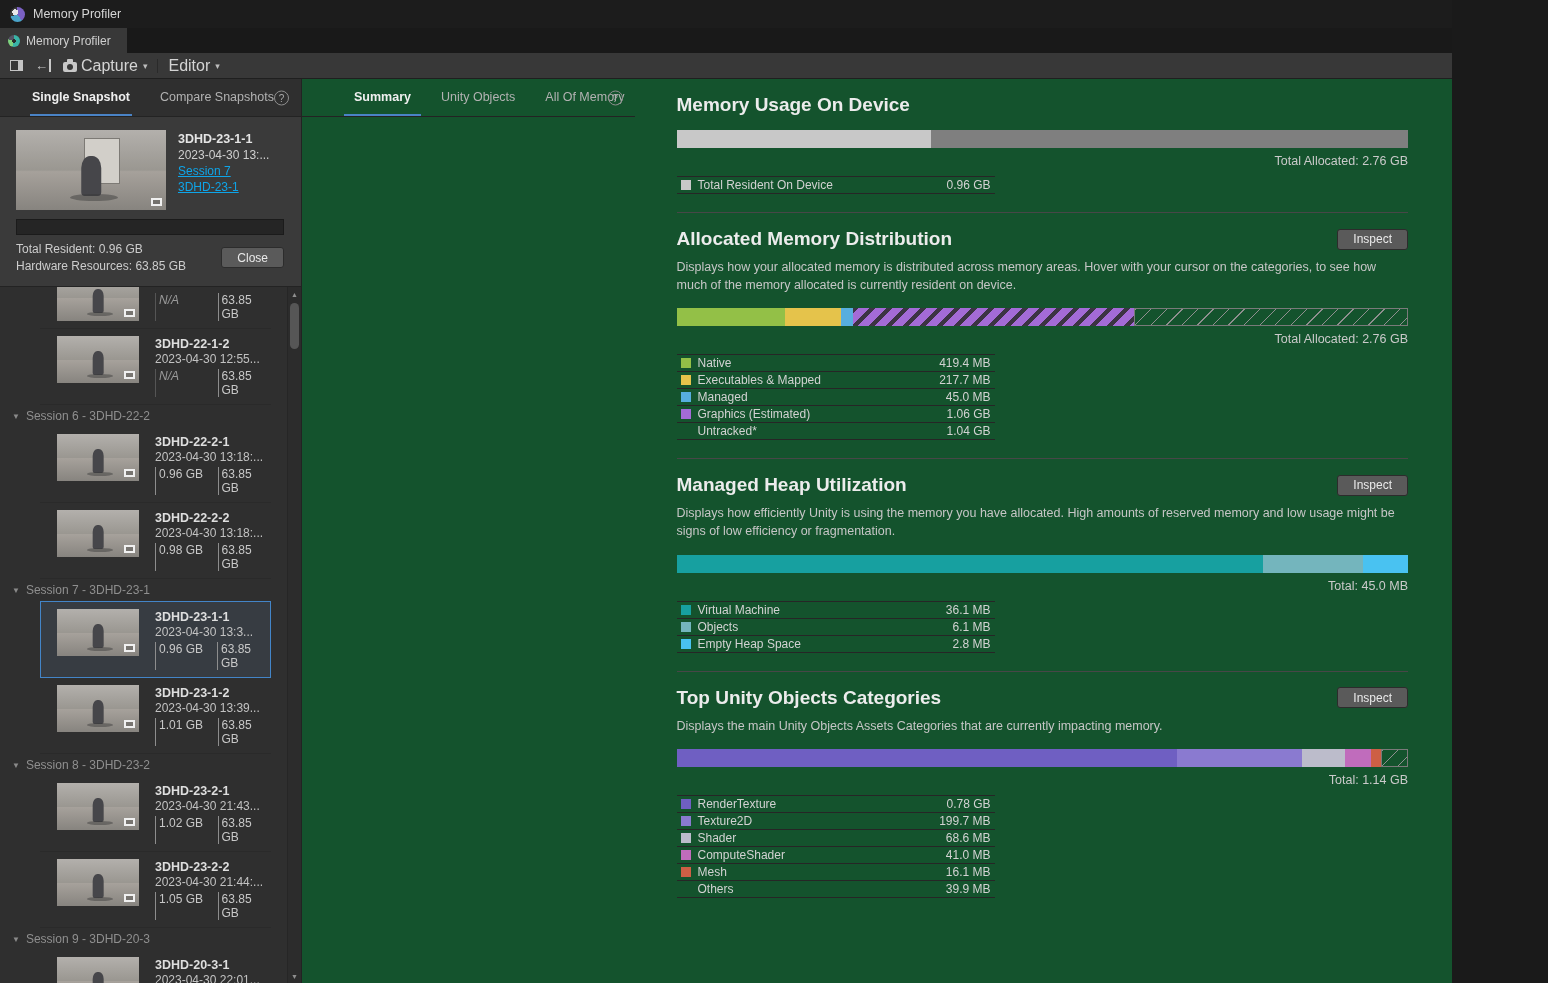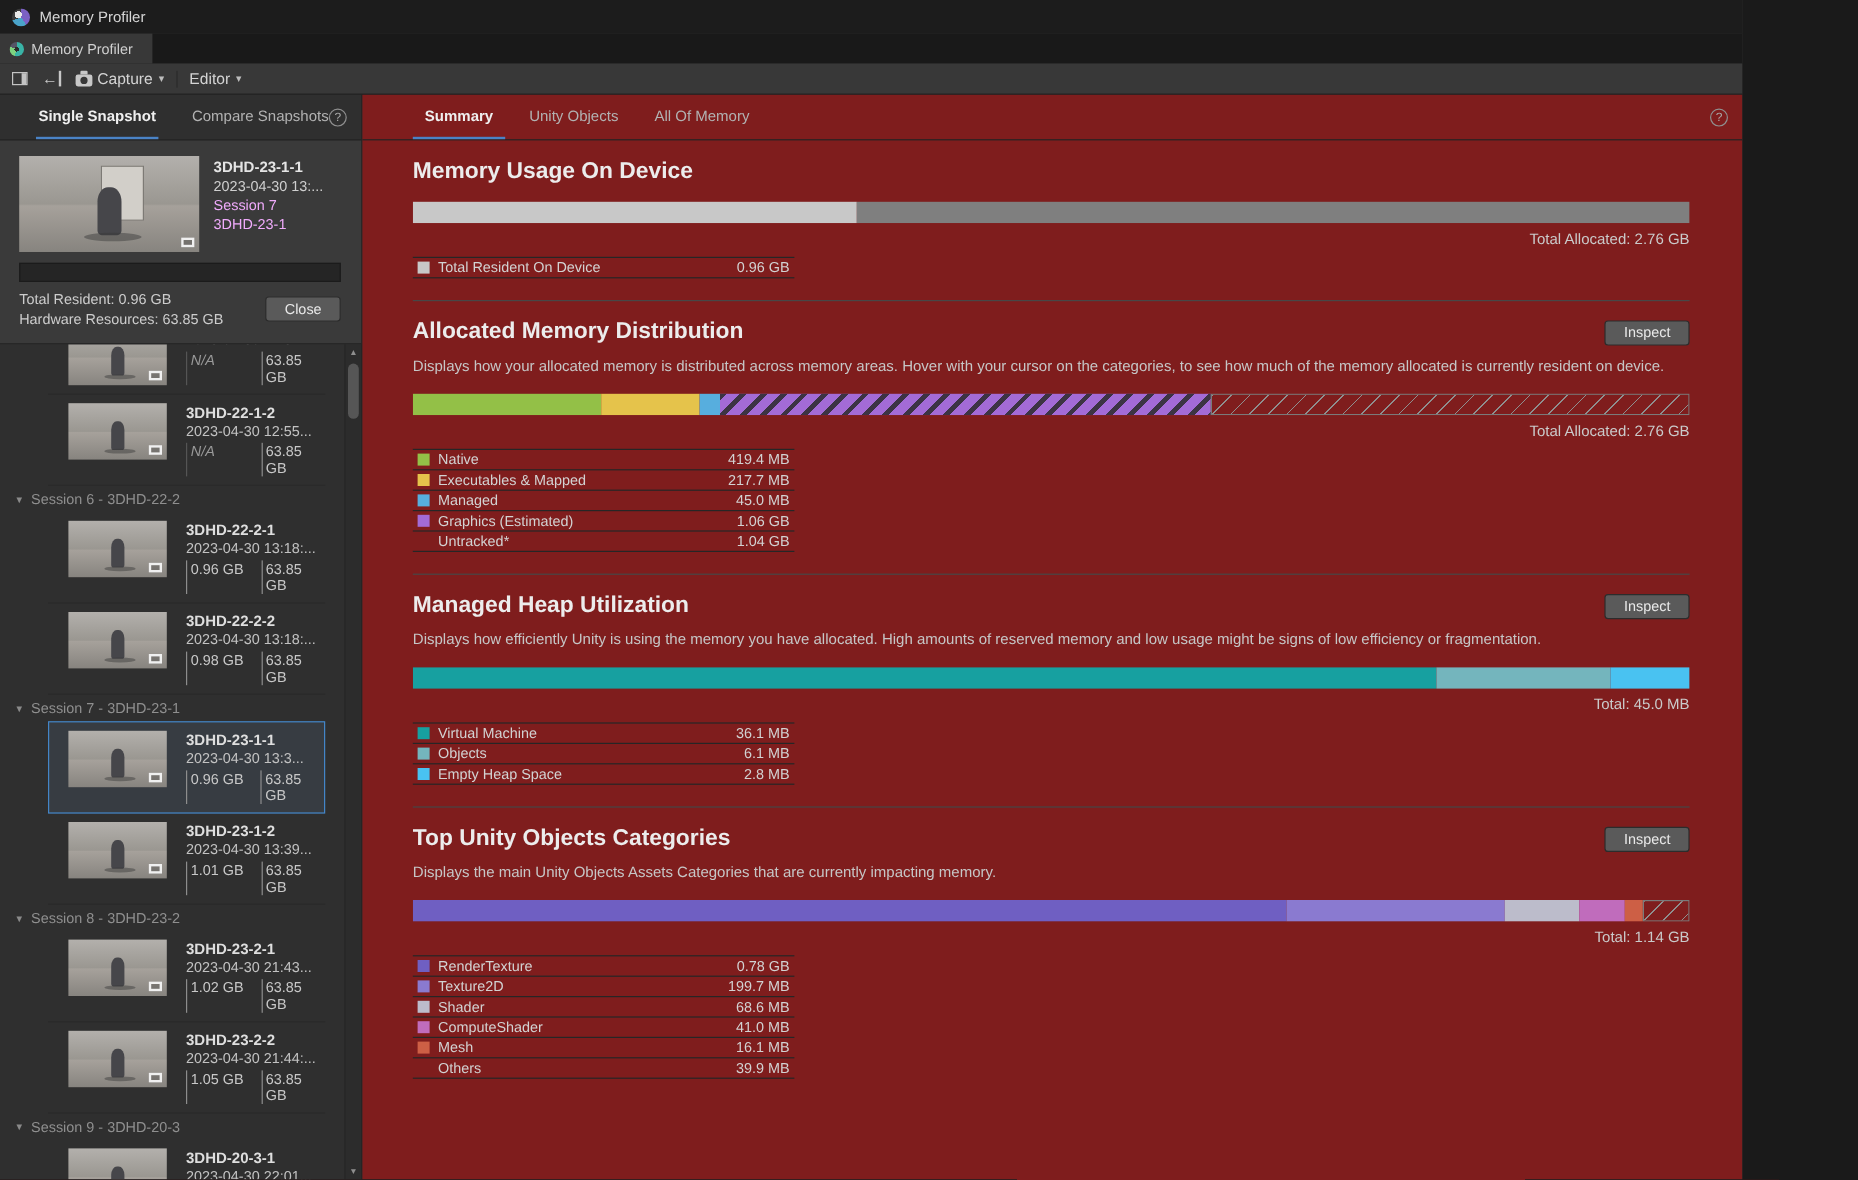--- a/index.html
+++ b/index.html
@@ -18,33 +18,33 @@
   .title-text{color:#d6d6d6;font-size:12.5px;}
   
   .tabstrip{height:25px;flex:none;background:#191919;display:flex;align-items:stretch;}
   .wintab{display:flex;align-items:center;gap:6px;padding:0 16px 0 8px;background:#383838;color:#cfcfcf;font-size:12px;}
   .tab-icon{width:12px;height:12px;border-radius:50%;flex:none;
     background:radial-gradient(circle at 50% 50%, #2b2b2b 0 2px, transparent 2px),
                conic-gradient(#39b3a6 0 55%, #7ed37f 55% 80%, #556 80% 100%);}
   
   .toolbar{height:26px;flex:none;background:#383838;border-bottom:1px solid #1f1f1f;display:flex;align-items:center;padding:0 5px;gap:2px;}
   .tbtn{display:inline-flex;align-items:center;gap:4px;height:20px;padding:0 5px;border-radius:3px;color:#d4d4d4;cursor:default;}
-  .tlabel{font-size:13px;}
+  .tlabel{font-size:16px;}
   .caret{font-size:9px;color:#bdbdbd;margin-left:1px;}
   .tsep{width:1px;height:14px;background:#2a2a2a;margin:0 3px;}
   .ic-panel{width:13px;height:11px;border:1px solid #c4c4c4;position:relative;display:inline-block;}
   .ic-panel::after{content:'';position:absolute;top:0;bottom:0;right:0;width:4px;background:#c4c4c4;}
   .ic-import{font-size:13px;color:#c8c8c8;line-height:1;border-right:2px solid #c8c8c8;padding-right:1px;}
   .ic-camera{width:14px;height:10px;background:#c8c8c8;border-radius:2px;position:relative;display:inline-block;margin-top:2px;}
   .ic-camera::before{content:'';position:absolute;top:-3px;left:4px;width:6px;height:3px;background:#c8c8c8;border-radius:1px 1px 0 0;}
   .ic-camera::after{content:'';position:absolute;top:2px;left:4px;width:6px;height:6px;border-radius:50%;background:#383838;}
   
   .content{flex:1;display:flex;min-height:0;}
   .sidebar{width:302px;flex:none;background:#2f2f2f;border-right:1px solid #232323;display:flex;flex-direction:column;min-height:0;}
-  .main{flex:1;min-width:0;display:flex;flex-direction:column;background:#7f1d1d;}
+  .main{flex:1;min-width:0;display:flex;background:#14532d;}
   
   .side-tabs,.main-tabs{height:38px;flex:none;display:flex;align-items:stretch;border-bottom:1px solid #232323;position:relative;text-align:right;}
   .side-tabs{padding-left:30px;gap:26px;}
   .main-tabs{padding-left:42px;gap:10px;}
   .side-tab,.main-tab{display:flex;align-items:center;font-size:12.5px;color:#b2b2b2;border-bottom:2px solid transparent;padding:0 2px;cursor:default;}
   .main-tab{padding:0 10px;}
   .side-tab.active,.main-tab.active{color:#efefef;font-weight:bold;border-bottom-color:#4a83c6;}
   .help{position:absolute;right:12px;top:50%;transform:translateY(-50%);width:15px;height:15px;border:1px solid #8f8f8f;border-radius:50%;
     color:#aaa;font-size:10px;display:flex;align-items:center;justify-content:center;}
   
@@ -55,21 +55,21 @@
   .thumb.big{width:150px;height:80px;}
   .thumb.small{width:82px;height:47px;}
   .thumb .door{position:absolute;left:45%;top:10%;width:24%;height:58%;background:#d2cfc9;border:1px solid #7d7a75;}
   .thumb .figure{position:absolute;left:50%;bottom:18%;width:13%;height:50%;transform:translateX(-50%);
     background:#46464a;border-radius:45% 45% 18% 18% / 30% 30% 10% 10%;}
   .thumb .shadow{position:absolute;left:36%;bottom:11%;width:32%;height:9%;background:rgba(55,55,55,.45);border-radius:50%;}
   .thumb .corner-icon{position:absolute;right:4px;bottom:4px;width:11px;height:8px;border:2px solid #f0f0f0;background:rgba(40,40,40,.25);}
   .card-info{display:flex;flex-direction:column;gap:2px;padding-top:2px;min-width:0;}
   .card-name{font-weight:bold;font-size:12.5px;color:#e4e4e4;}
   .card-date{color:#cfcfcf;}
-  .card-session,.card-platform{color:#f0abfc;}
+  .card-session,.card-platform{color:#0ea5e9;text-decoration:underline;}
   .card-bar{height:16px;margin-top:9px;background:#252525;border:1px solid #1b1b1b;}
   .card-bottom{display:flex;align-items:center;margin-top:7px;}
   .card-lines{flex:1;display:flex;flex-direction:column;gap:3px;}
   .card-line{color:#cdcdcd;}
   .ubtn{height:21px;padding:0 15px;background:#5a5a5a;border:1px solid #2c2c2c;border-radius:3px;color:#e9e9e9;font-size:12px;
     font-family:inherit;cursor:default;}
   
   .list-wrap{flex:1;min-height:0;display:flex;}
   .snapshot-list{flex:1;overflow:hidden;padding-top:2px;}
   .session-header{height:22px;display:flex;align-items:center;gap:6px;color:#8f8f8f;padding-left:12px;font-size:12px;}

